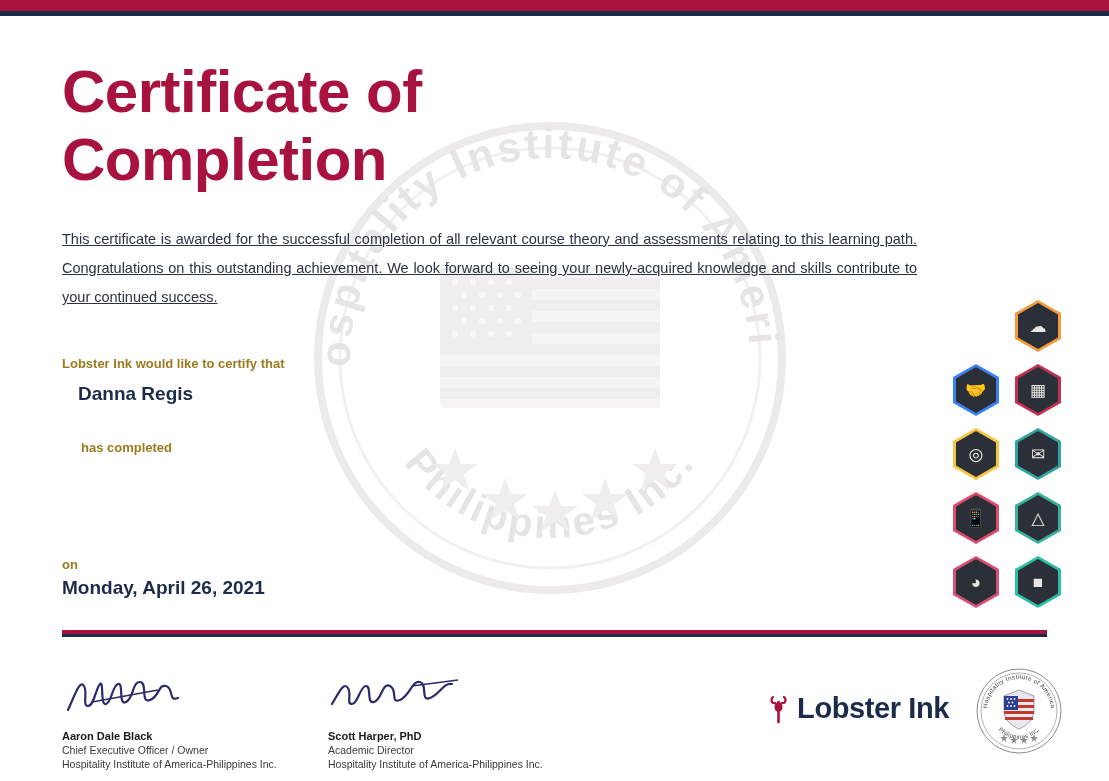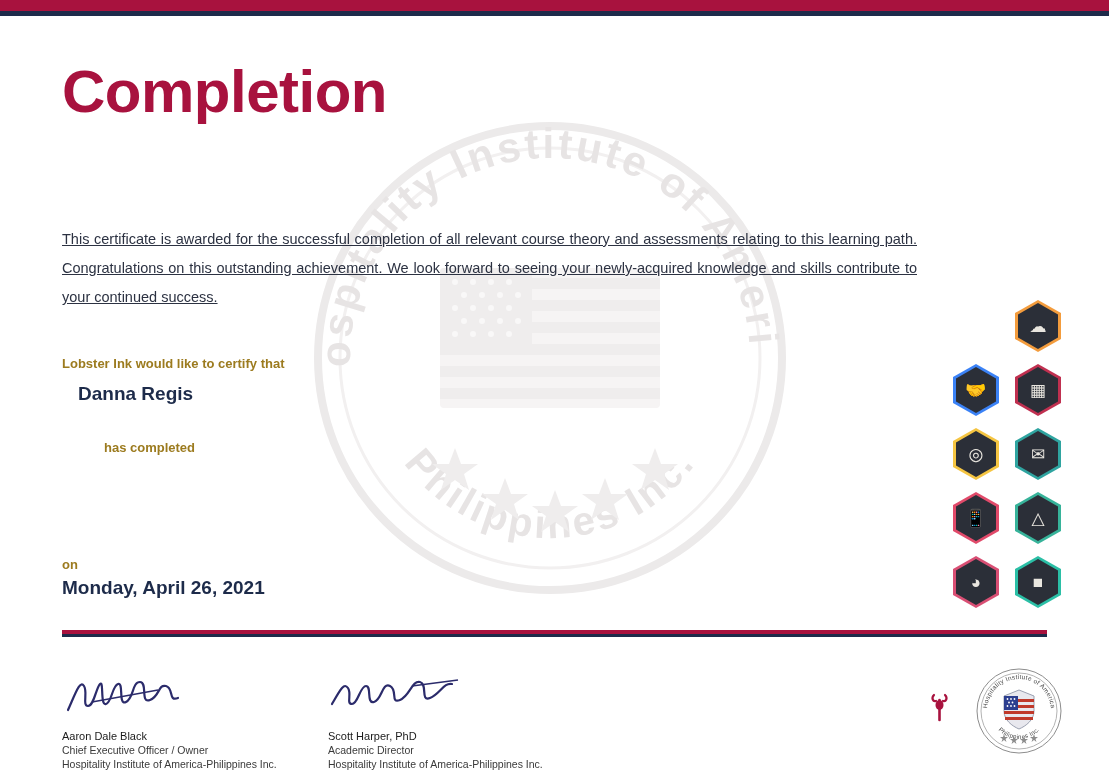--- a/index.html
+++ b/index.html
@@ -81,21 +81,21 @@
   }
   .value {
     position: absolute;
     color: #1d2b4a;
     font-size: 19px;
     font-weight: bold;
   }
 
   #lbl-certify { left: 62px; top: 356px; }
   #val-name    { left: 62px; top: 383px; margin-left: 16px; }
-  #lbl-completed { left: 76px; top: 440px; padding-left: 28px; }
+  #lbl-completed { left: 53px; top: 440px; padding-left: 28px; }
   #val-course  { left: 62px; top: 467px; }
   #lbl-on      { left: 62px; top: 557px; }
   #val-date    { left: 62px; top: 577px; }
 
   
   .divider-crimson {
     position: absolute;
     left: 62px;
     right: 62px;
     top: 630px;
@@ -144,21 +144,21 @@
     font-size: 17px;
     color: #e9e6df;
     line-height: 1;
   }
 
   
   .sig-block { position: absolute; }
   .sig-img { width: 140px; height: 48px; }
   .sig-name {
     font-size: 11px;
-    font-weight: normal;
+    font-weight: bold;
     color: #1b1b1b;
     margin-top: 6px;
   }
   .sig-role {
     font-size: 10.5px;
     color: #3a3a3a;
     margin-top: 2px;
   }
   .sig-org {
     font-size: 10.5px;
@@ -258,20 +258,21 @@
         <polygon points="165,350 171,366 188,366 174,376 179,392 165,382 151,392 156,376 142,366 159,366"></polygon>
         <polygon points="215,380 221,396 238,396 224,406 229,422 215,412 201,422 206,406 192,396 209,396"></polygon>
         <polygon points="265,392 271,408 288,408 274,418 279,434 265,424 251,434 256,418 242,408 259,408"></polygon>
         <polygon points="315,380 321,396 338,396 324,406 329,422 315,412 301,422 306,406 292,396 309,396"></polygon>
         <polygon points="365,350 371,366 388,366 374,376 379,392 365,382 351,392 356,376 342,366 359,366"></polygon>
       </g>
     </svg>
   </div>
 
   <div class="title">
+    <span class="line">Certificate of</span>
     <span class="line">Completion</span>
   </div>
 
   <div class="blurb">This certificate is awarded for the successful completion of all relevant course theory and assessments relating to this learning path. Congratulations on this outstanding achievement. We look forward to seeing your newly-acquired knowledge and skills contribute to your continued success.</div>
 
   <div class="label" id="lbl-certify">Lobster Ink would like to certify that</div>
   <div class="value" id="val-name">Danna Regis</div>
 
   <div class="label" id="lbl-completed">has completed</div>
 
@@ -377,20 +378,21 @@
     <div class="sig-org">Hospitality Institute of America-Philippines Inc.</div>
   </div>
 
   <div class="brand">
     <svg class="brand-mark" viewBox="0 0 19 30">
       <path d="M4 3 C1 6, 3 10, 6 9" fill="none" stroke="#a8123e" stroke-width="2.2" stroke-linecap="round"></path>
       <path d="M15 3 C18 6, 16 10, 13 9" fill="none" stroke="#a8123e" stroke-width="2.2" stroke-linecap="round"></path>
       <path d="M9.5 8 L9.5 28" stroke="#a8123e" stroke-width="2.6" stroke-linecap="round"></path>
       <ellipse cx="9.5" cy="13" rx="4" ry="5" fill="#a8123e"></ellipse>
     </svg>
+    <span class="brand-text">Lobster Ink</span>
   </div>
 
   <div class="org-seal">
     <svg width="86" height="86" viewBox="0 0 86 86" xmlns="http://www.w3.org/2000/svg">
       <defs>
         <path id="sealTop" d="M 11,43 A 32,32 0 0 1 75,43"></path>
         <path id="sealBot" d="M 15,43 A 28,28 0 0 0 71,43"></path>
       </defs>
       <circle cx="43" cy="43" r="42" fill="#ffffff" stroke="#8d8d8d" stroke-width="1"></circle>
       <circle cx="43" cy="43" r="38" fill="none" stroke="#b3b3b3" stroke-width="1"></circle>

